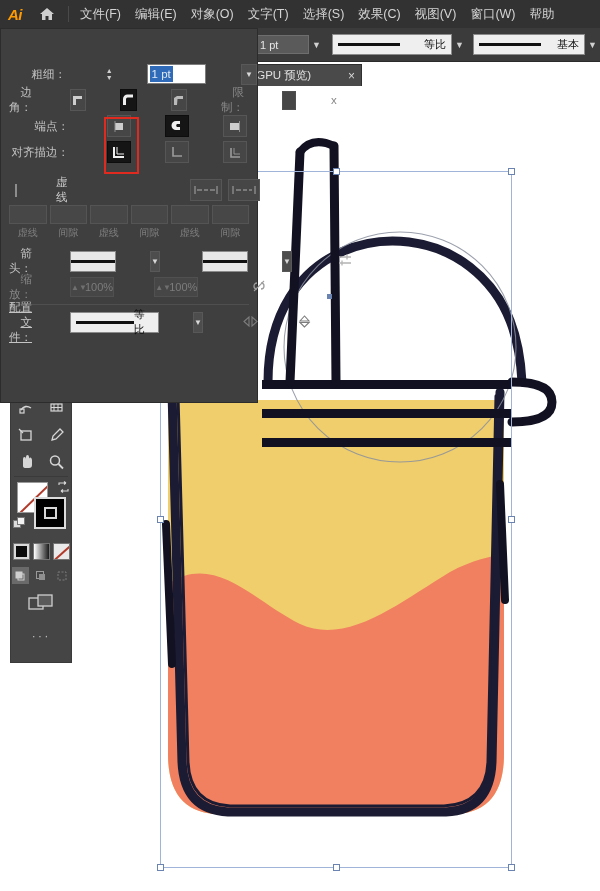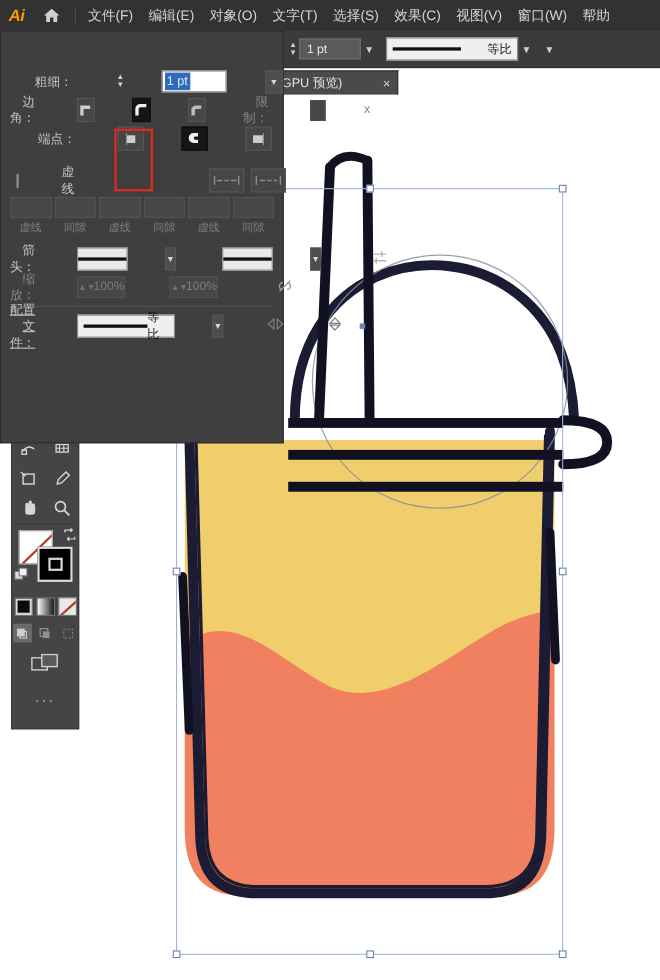--- a/index.html
+++ b/index.html
@@ -262,20 +262,24 @@
 
     <div style="display:flex;align-items:center;margin-left:8px;">
       <div class="profile-box" style="width:120px;">
         <span class="pline"></span>
         <span>等比</span>
       </div>
       <div class="mini-caret">▼</div>
     </div>
 
     <div style="display:flex;align-items:center;margin-left:6px;">
+      <div class="profile-box" style="width:112px;">
+        <span class="pline"></span>
+        <span>基本</span>
+      </div>
       <div class="mini-caret">▼</div>
     </div>
   </div>
 
   <div class="doctab">
     <span>/GPU 预览)</span>
     <span class="x">×</span>
   </div>
 
   <div class="canvas">
@@ -474,20 +478,40 @@
           </svg>
       </div>
       <div class="sq-btn dim">
         <svg width="14" height="13" viewBox="0 0 14 13">
             <rect x="2" y="3" width="9" height="7" fill="#cdcdcd"></rect>
             <line x1="11.5" y1="1" x2="11.5" y2="12" stroke="#8f8f8f" stroke-width="1"></line>
           </svg>
       </div>
     </div>
 
+    <div class="sp-row">
+      <div class="sp-lbl wide" style="width:66px;">对齐描边：</div>
+      <div class="sq-btn sel">
+        <svg width="14" height="13" viewBox="0 0 14 13">
+            <path d="M2 1 L2 11 L12 11" stroke="#f0f0f0" stroke-width="2" fill="none"></path>
+            <path d="M5 1 L5 8 L12 8" stroke="#f0f0f0" stroke-width="1" fill="none"></path>
+          </svg>
+      </div>
+      <div class="sq-btn dim">
+        <svg width="14" height="13" viewBox="0 0 14 13">
+            <path d="M3 1 L3 10 L12 10" stroke="#9b9b9b" stroke-width="1.6" fill="none"></path>
+          </svg>
+      </div>
+      <div class="sq-btn dim">
+        <svg width="14" height="13" viewBox="0 0 14 13">
+            <path d="M3 2 L3 11 L12 11" stroke="#9b9b9b" stroke-width="1.6" fill="none"></path>
+            <path d="M6 2 L6 8 L12 8" stroke="#9b9b9b" stroke-width="0.9" fill="none"></path>
+          </svg>
+      </div>
+    </div>
 
     <div class="sp-row" style="height:30px;margin-top:10px;padding-left:14px;">
       <div class="dash-check"></div>
       <div>虚线</div>
       <div style="margin-left:90px;display:flex;gap:4px;">
         <div class="sq-btn dim" style="width:32px;">
           <svg width="24" height="12" viewBox="0 0 24 12">
               <path d="M1 2 L1 10 M3 6 L8 6 M10 6 L14 6 M16 6 L21 6 M23 2 L23 10" stroke="#8c8c8c" stroke-width="1.4"></path>
             </svg>
         </div>

